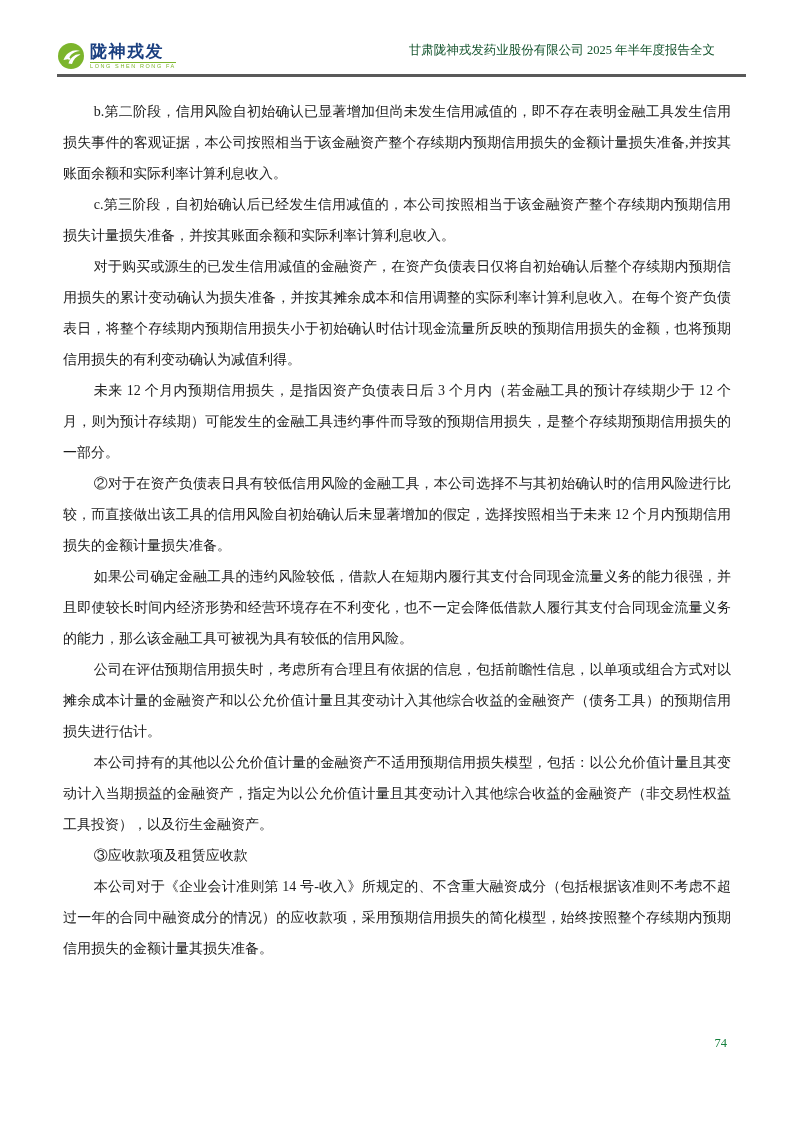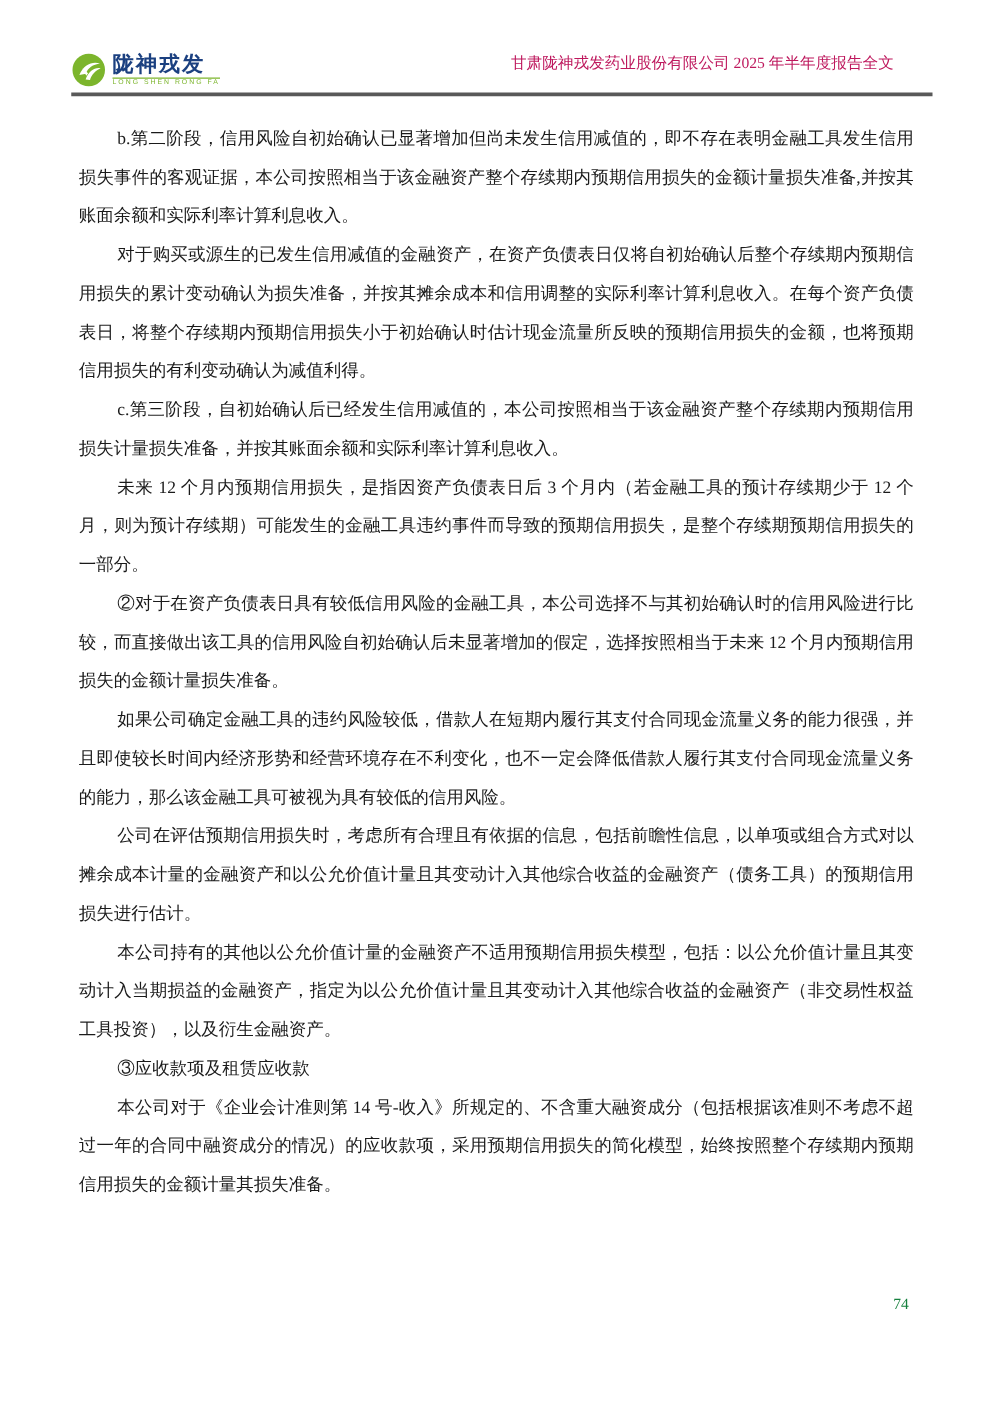--- a/index.html
+++ b/index.html
@@ -22,21 +22,21 @@
   .brand-cn{
     font-size:17px;font-weight:bold;color:#1b4080;letter-spacing:1.5px;
     font-family:"Liberation Sans","DejaVu Sans",sans-serif;
   }
   .brand-en{
     font-size:5.5px;color:#7cb52c;letter-spacing:1.6px;margin-top:2px;
     font-family:"Liberation Sans","DejaVu Sans",sans-serif;
     border-top:1px solid #7cb52c;padding-top:1px;
   }
   .header-title{
-    font-size:12.5px;color:#be185d;margin-bottom:0;margin-right:30px;
+    font-size:12.5px;color:#14532d;margin-bottom:0;margin-right:30px;
     white-space:nowrap;
   }
   .header-rule{
     position:absolute;top:74px;left:57px;width:689px;height:3px;
     background:#595959;border:none;margin:0;
   }
   
   .content{
     position:absolute;top:96px;left:63px;width:668px;
     font-size:14px;line-height:31px;text-align:justify;
@@ -66,22 +66,22 @@
         <span class="brand-en">LONG SHEN RONG FA</span>
       </div>
     </div>
     <div class="header-title">甘肃陇神戎发药业股份有限公司 2025 年半年度报告全文</div>
   </div>
 
   <div class="header-rule"></div>
 
   <div class="content">
       <p>b.第二阶段，信用风险自初始确认已显著增加但尚未发生信用减值的，即不存在表明金融工具发生信用损失事件的客观证据，本公司按照相当于该金融资产整个存续期内预期信用损失的金额计量损失准备,并按其账面余额和实际利率计算利息收入。</p>
+      <p>c.第三阶段，自初始确认后已经发生信用减值的，本公司按照相当于该金融资产整个存续期内预期信用损失计量损失准备，并按其账面余额和实际利率计算利息收入。</p>
       <p>对于购买或源生的已发生信用减值的金融资产，在资产负债表日仅将自初始确认后整个存续期内预期信用损失的累计变动确认为损失准备，并按其摊余成本和信用调整的实际利率计算利息收入。在每个资产负债表日，将整个存续期内预期信用损失小于初始确认时估计现金流量所反映的预期信用损失的金额，也将预期信用损失的有利变动确认为减值利得。</p>
-      <p>c.第三阶段，自初始确认后已经发生信用减值的，本公司按照相当于该金融资产整个存续期内预期信用损失计量损失准备，并按其账面余额和实际利率计算利息收入。</p>
       <p>未来 12 个月内预期信用损失，是指因资产负债表日后 3 个月内（若金融工具的预计存续期少于 12 个月，则为预计存续期）可能发生的金融工具违约事件而导致的预期信用损失，是整个存续期预期信用损失的一部分。</p>
       <p>②对于在资产负债表日具有较低信用风险的金融工具，本公司选择不与其初始确认时的信用风险进行比较，而直接做出该工具的信用风险自初始确认后未显著增加的假定，选择按照相当于未来 12 个月内预期信用损失的金额计量损失准备。</p>
       <p>如果公司确定金融工具的违约风险较低，借款人在短期内履行其支付合同现金流量义务的能力很强，并且即使较长时间内经济形势和经营环境存在不利变化，也不一定会降低借款人履行其支付合同现金流量义务的能力，那么该金融工具可被视为具有较低的信用风险。</p>
       <p>公司在评估预期信用损失时，考虑所有合理且有依据的信息，包括前瞻性信息，以单项或组合方式对以摊余成本计量的金融资产和以公允价值计量且其变动计入其他综合收益的金融资产（债务工具）的预期信用损失进行估计。</p>
       <p>本公司持有的其他以公允价值计量的金融资产不适用预期信用损失模型，包括：以公允价值计量且其变动计入当期损益的金融资产，指定为以公允价值计量且其变动计入其他综合收益的金融资产（非交易性权益工具投资），以及衍生金融资产。</p>
       <p>③应收款项及租赁应收款</p>
       <p>本公司对于《企业会计准则第 14 号-收入》所规定的、不含重大融资成分（包括根据该准则不考虑不超过一年的合同中融资成分的情况）的应收款项，采用预期信用损失的简化模型，始终按照整个存续期内预期信用损失的金额计量其损失准备。</p>
     </div>
 
   <div class="page-number">74</div>

